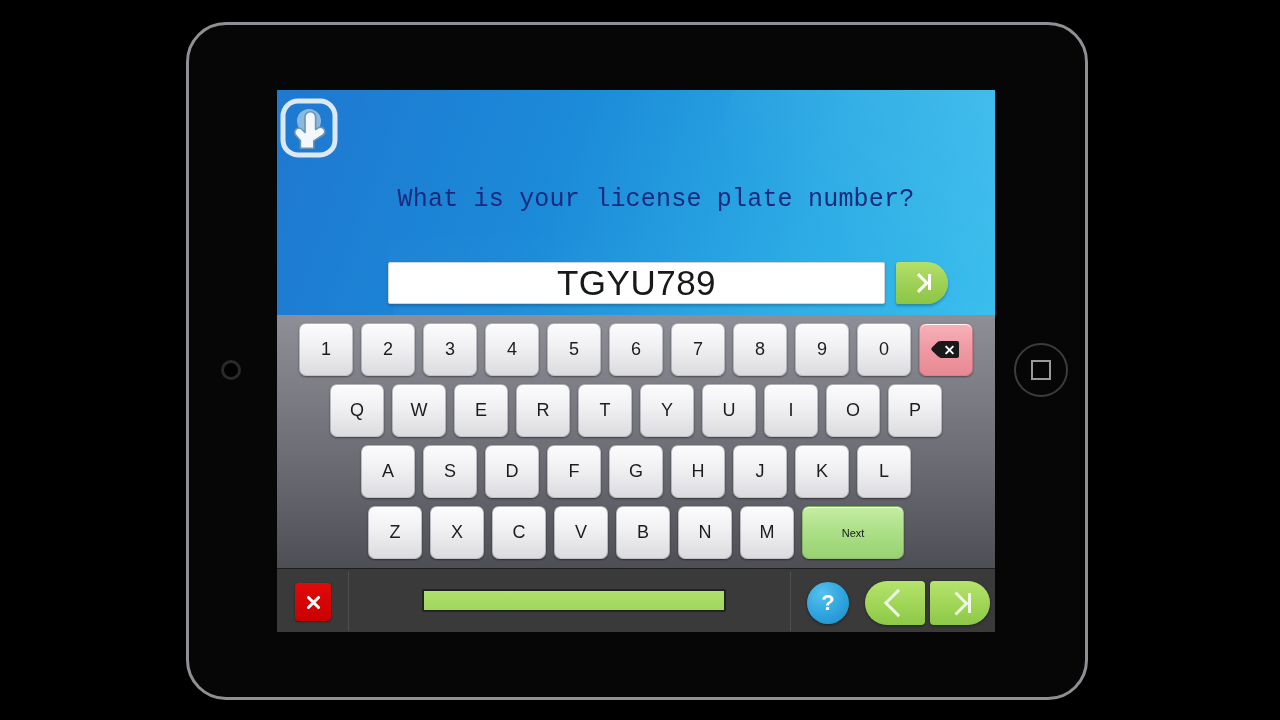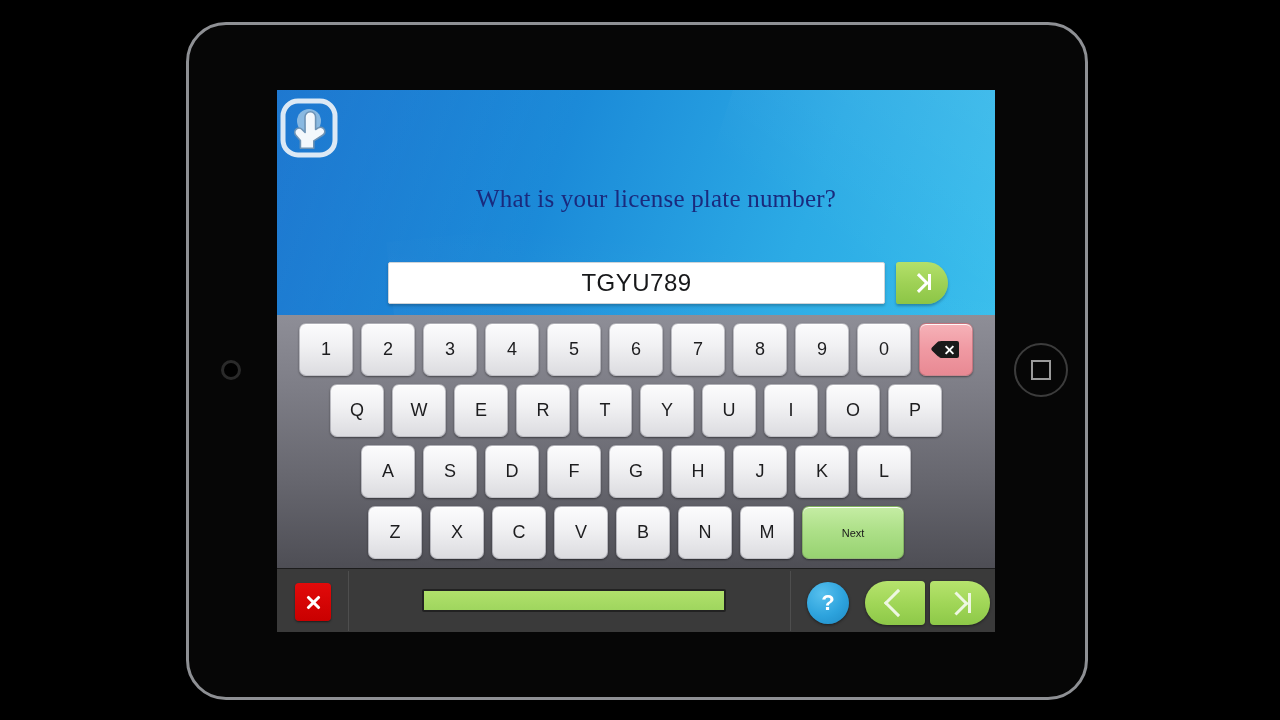--- a/index.html
+++ b/index.html
@@ -123,21 +123,21 @@
   }
 
   .question-text {
     position: absolute;
     left: 0;
     right: 0;
     top: 95px;
     text-align: center;
     color: #1a2a7d;
     font-size: 25px;
-    font-family: Liberation Serif, serif;
+    font-family: Liberation Mono, monospace;
     letter-spacing: 0.2px;
     padding-left: 40px;
   }
 
   .answer-row {
     position: absolute;
     left: 111px;
     top: 172px;
     width: 560px;
     height: 42px;
@@ -151,21 +151,21 @@
     background: #ffffff;
     border: 1px solid #cfd4d8;
     border-radius: 2px;
     box-sizing: border-box;
     box-shadow: 0 2px 3px rgba(0,0,0,0.22);
     display: flex;
     align-items: center;
     justify-content: center;
   }
   .answer-input .val {
-    font-size: 24px;
+    font-size: 35px;
     color: #17181a;
     font-family: "Liberation Sans", sans-serif;
     letter-spacing: 0.5px;
   }
   .answer-go {
     position: absolute;
     left: 508px;
     top: 0px;
     width: 52px;
     height: 42px;

